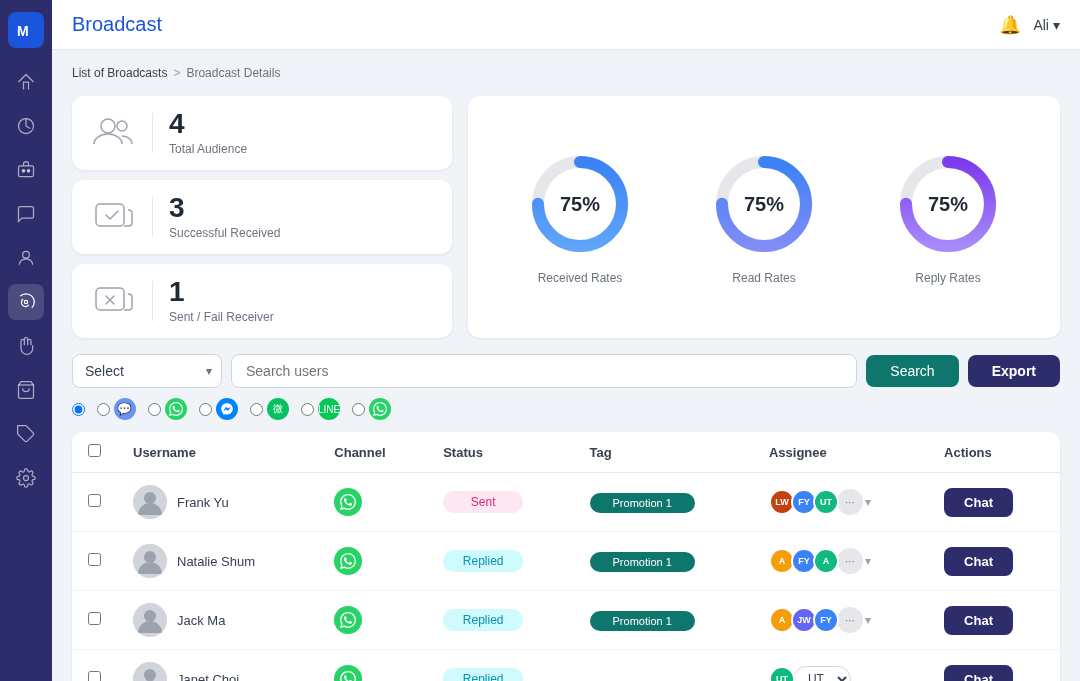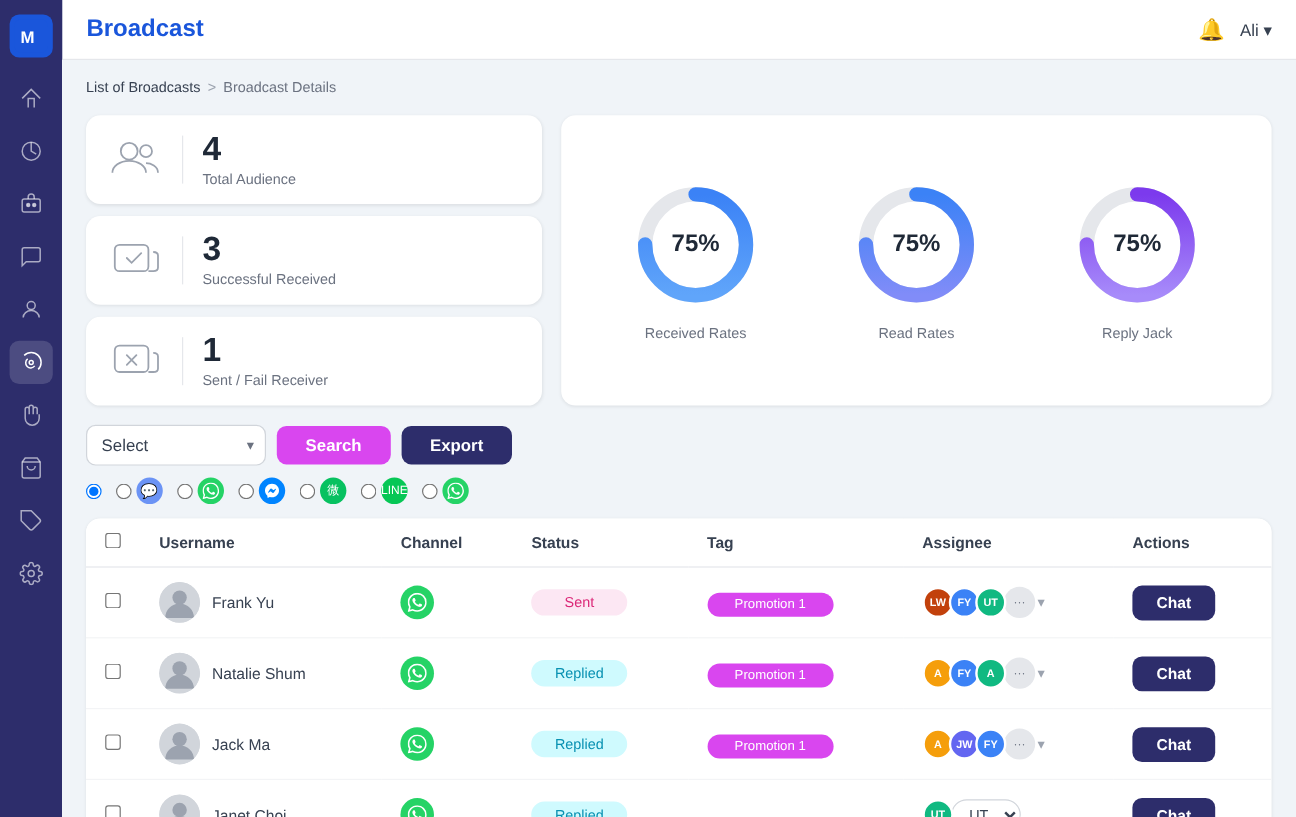--- a/index.html
+++ b/index.html
@@ -47,21 +47,21 @@
       background: white;
       height: 50px;
       display: flex;
       align-items: center;
       padding: 0 20px;
       border-bottom: 1px solid #e5e7eb;
       gap: 12px;
     }
     .header-title {
       font-size: 20px;
-      font-weight: 700;
+      font-weight: 400;
       color: #1a56db;
       flex: 1;
     }
     .header-right {
       display: flex;
       align-items: center;
       gap: 12px;
     }
     .bell-icon { font-size: 18px; color: #6b7280; cursor: pointer; }
     .user-badge {
@@ -213,26 +213,26 @@
       padding: 8px 14px;
       border: 1px solid #d1d5db;
       border-radius: 8px;
       font-size: 14px;
       color: #374151;
       outline: none;
       background: white;
     }
     .btn-search {
       padding: 8px 24px;
-      background: #d946ef;
+      background: #0f766e;
       color: white;
       border: none;
       border-radius: 8px;
       font-size: 14px;
-      font-weight: 700;
+      font-weight: 400;
       cursor: pointer;
     }
     .btn-export {
       padding: 8px 24px;
       background: #2d2d6b;
       color: white;
       border: none;
       border-radius: 8px;
       font-size: 14px;
       font-weight: 600;
@@ -313,21 +313,21 @@
       border-radius: 20px;
       font-size: 12px;
       font-weight: 500;
       display: inline-block;
       text-align: center;
       min-width: 80px;
     }
     .status-sent { background: #fce7f3; color: #db2777; }
     .status-replied { background: #cffafe; color: #0891b2; }
     .tag-badge {
-      background: #d946ef;
+      background: #0f766e;
       color: white;
       padding: 4px 23px;
       border-radius: 12px;
       font-size: 11px;
       font-weight: 500;
     }
     .mini-avatar {
       width: 26px; height: 26px;
       border-radius: 50%;
       display: inline-flex;
@@ -572,31 +572,32 @@
               <circle cx="55" cy="55" r="42" fill="none" stroke="url(#grad3)" stroke-width="12" stroke-dasharray="197.9 263.9" stroke-linecap="round"></circle>
               <defs>
                 <linearGradient id="grad3" x1="0%" y1="0%" x2="100%" y2="0%">
                   <stop offset="0%" style="stop-color:#a78bfa"></stop>
                   <stop offset="100%" style="stop-color:#7c3aed"></stop>
                 </linearGradient>
               </defs>
             </svg>
             <div class="donut-label-center">75%</div>
           </div>
-          <div class="donut-title">Reply Jack</div>
+          <div class="donut-title">Reply Rates</div>
         </div>
       </div>
     </div>
 
     <div class="filter-row">
       <div class="select-dropdown">
         <select>
           <option>Select</option>
         </select>
       </div>
+      <input class="search-input" type="text" placeholder="Search users" style="">
       <button class="btn-search">Search</button>
       <button class="btn-export">Export</button>
     </div>
 
     <div class="channel-filters">
       <label class="channel-radio">
         <input type="radio" name="channel" checked="" style="">
       </label>
       <label class="channel-radio">
         <input type="radio" name="channel" style="">

